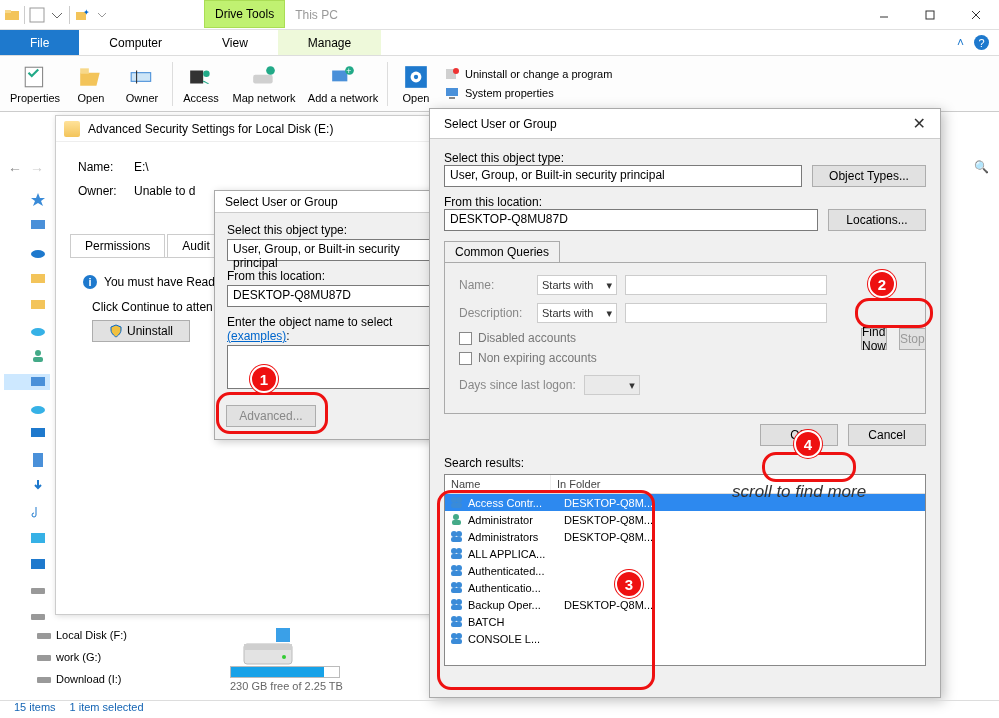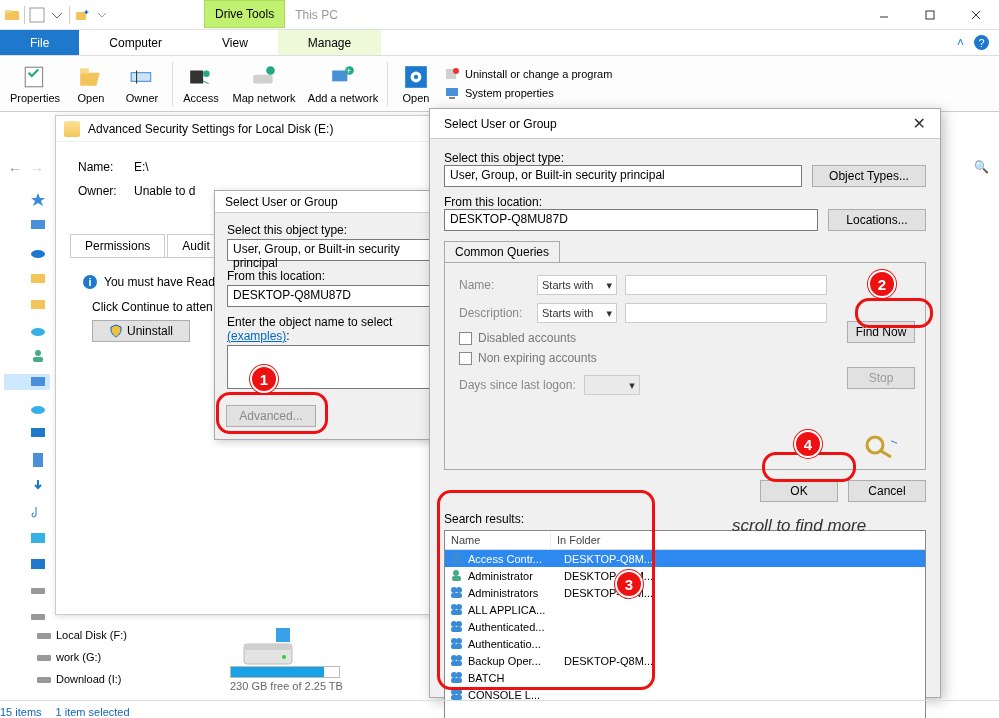--- a/index.html
+++ b/index.html
@@ -74,21 +74,21 @@
 .dbtn { width: 86px; height: 22px; border: 1px solid #adadad; background: #e1e1e1; display: flex; align-items: center; justify-content: center; }
 
 .cqtab { display: inline-block; padding: 3px 10px; background: #f0f0f0; border: 1px solid #aaa; border-bottom: none; margin-top: 6px; }
 .cqbox { border: 1px solid #aaa; padding: 12px 10px 10px 14px; display: flex; gap: 20px; }
 .cqleft { flex: 1; }
 .cqrow { display: flex; align-items: center; gap: 8px; margin-bottom: 8px; color: #888; }
 .startsel { width: 80px; height: 20px; border: 1px solid #ccc; background: #fff; font-size: 11px; padding: 0 4px; color: #333; display: flex; align-items: center; justify-content: space-between; }
 .tinput { flex: 1; height: 20px; border: 1px solid #ccc; background: #fff; }
 .chk { display: flex; align-items: center; gap: 6px; margin-bottom: 6px; color: #777; }
 .chkbox { width: 13px; height: 13px; border: 1px solid #888; background: #fff; }
-.cqright { width: 68px; display: flex; flex-direction: column; gap: 24px; align-items: center; }
+.cqright { width: 68px; display: flex; flex-direction: row; gap: 12px; align-items: center; }
 .cqright .dbtn { width: 68px; }
 .mag { width: 40px; height: 26px; }
 .okrow { display: flex; justify-content: flex-end; gap: 10px; margin-top: 10px; }
 .srlabel { margin-top: 10px; }
 .results { margin-top: 4px; border: 1px solid #888; background: #fff; height: 192px; position: relative; overflow: auto; }
 .results .hdr { position: sticky; top: 0; display: flex; background: #fff; border-bottom: 1px solid #ddd; font-size: 11px; color: #444; }
 .results .hdr div { padding: 3px 6px; }
 .results .hdr .c1 { width: 106px; border-right: 1px solid #eee; }
 .results .row { display: flex; align-items: center; height: 17px; font-size: 11px; padding-left: 4px; }
 .results .row .ric { width: 15px; height: 15px; margin-right: 4px; flex:none; }
@@ -96,21 +96,21 @@
 .results .row .c2 { padding-left: 6px; }
 .results .row.sel { background: #2d89ef; color: #fff; }
 
 
 .bottomdrives { position: absolute; left: 36px; top: 627px; font-size: 11px; display: flex; flex-direction: column; gap: 6px; }
 .bdrv { display: flex; align-items: center; gap: 4px; }
 .driveimg { position: absolute; left: 240px; top: 626px; width: 58px; height: 44px; }
 .freetext { position: absolute; left: 230px; top: 680px; font-size: 11px; color: #666; }
 .progbar { position: absolute; left: 230px; top: 666px; width: 110px; height: 12px; border: 1px solid #bbb; }
 .progbar .fill { height: 100%; width: 86%; background: #17a2e8; }
-.statusbar { position: absolute; left: 0; bottom: 0; right: 0; height: 18px; display: flex; align-items: flex-end; gap: 14px; font-size: 11px; color: #1464b4; border-top: 1px solid #ddd; }
+.statusbar { position: absolute; left: 0; bottom: 0; right: 0; height: 18px; display: flex; align-items: flex-start; padding-left: 14px; gap: 14px; font-size: 11px; color: #1464b4; border-top: 1px solid #ddd; }
 
 
 .ann { position: absolute; width: 28px; height: 28px; border-radius: 50%; background: #e11; color: #fff; border: 2px solid #fff; box-shadow: 0 0 0 1px #e11; display: flex; align-items: center; justify-content: center; font-weight: bold; font-size: 15px; z-index: 500; }
 .redbox { position: absolute; border: 3px solid #e11; border-radius: 14px; z-index: 400; pointer-events: none; }
 .scrollnote { position: absolute; font-style: italic; font-size: 17px; color: #333; }
 
 
 svg { display: block; }
 </style>
 </head>
@@ -590,13 +590,13 @@
 
 <div class="redbox" style="left:855px; top:298px; width:78px; height:30px"></div>
 <div class="ann" style="left:868px; top:270px">2</div>
 
 <div class="redbox" style="left:437px; top:490px; width:218px; height:200px"></div>
 <div class="ann" style="left:615px; top:570px">3</div>
 
 <div class="redbox" style="left:762px; top:452px; width:94px; height:30px"></div>
 <div class="ann" style="left:794px; top:430px">4</div>
 
-<div class="scrollnote" style="left:732px; top:516px">scroll to find more</div>
+<div class="scrollnote" style="left:732px; top:482px">scroll to find more</div>
 
 </body></html>

